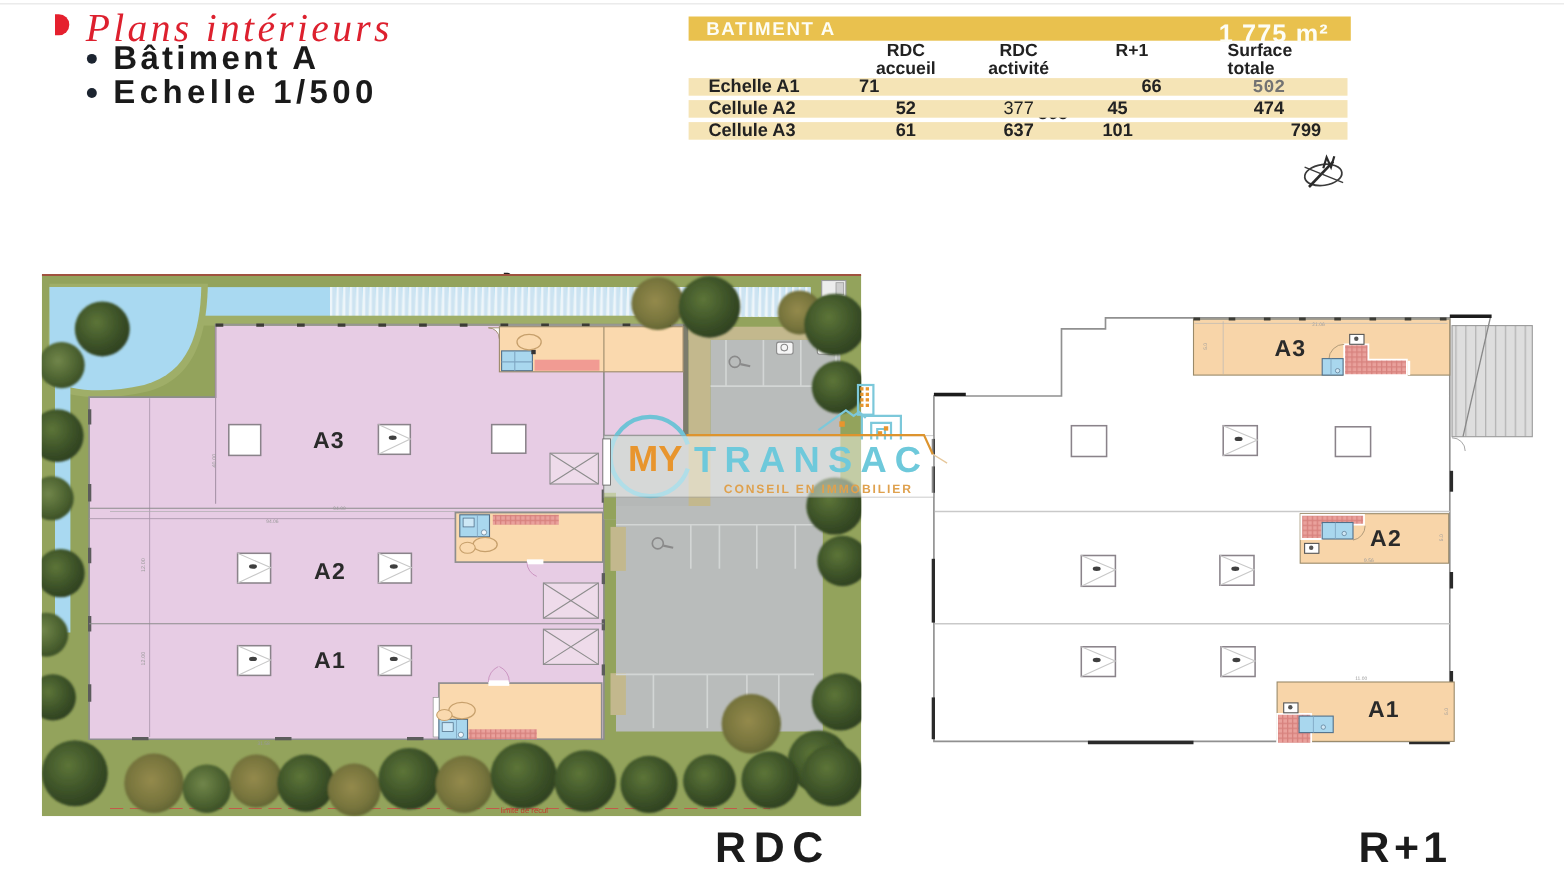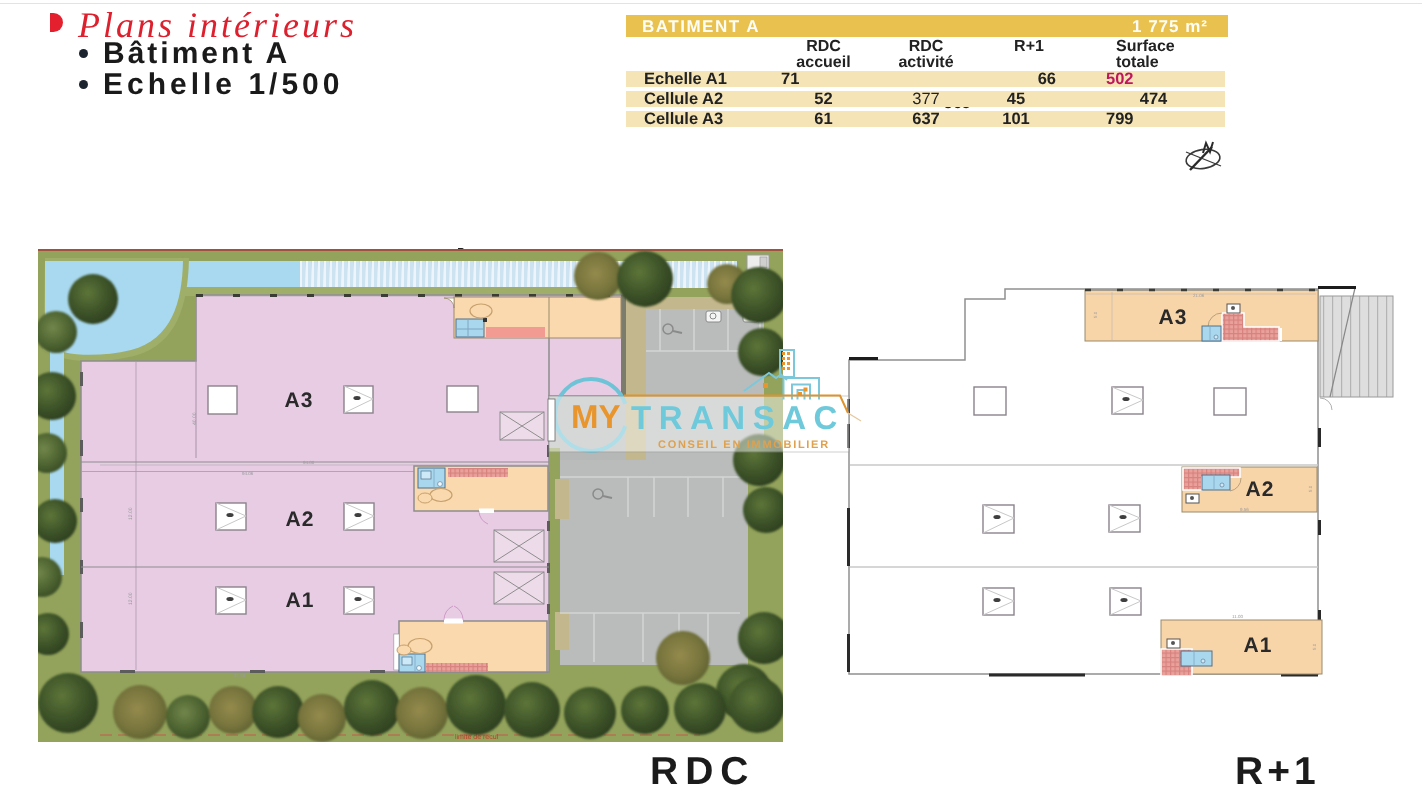--- a/index.html
+++ b/index.html
@@ -18,47 +18,47 @@
 <div class="abs" style="left:79px;top:49px;width:9px;height:9px;border-radius:50%;background:#1c2430;"></div>
 <div class="abs" style="left:103px;top:37px;font-size:30px;font-weight:bold;color:#1a1a1a;letter-spacing:3px;">Bâtiment A</div>
 
 <div class="abs" style="left:79px;top:80px;width:9px;height:9px;border-radius:50%;background:#1c2430;"></div>
 <div class="abs" style="left:103px;top:68px;font-size:30px;font-weight:bold;color:#1a1a1a;letter-spacing:4px;">Echelle 1/500</div>
 
 <div class="abs" style="left:626px;top:15px;width:602px;">
 
   <div class="abs" style="left:0;top:0;width:602px;height:22px;background:#e9c14e;"></div>
   <div class="abs" style="left:16px;top:2px;font-size:17px;font-weight:bold;color:#fdfdf5;letter-spacing:1.5px;">BATIMENT A</div>
-  <div class="abs" style="left:0;top:2px;width:582px;text-align:right;font-size:17px;font-weight:bold;color:#fdfdf5;letter-spacing:1px;">1 775 m²</div>
+  <div class="abs" style="left:0;top:2px;width:582px;text-align:right;font-size:23px;font-weight:bold;color:#fdfdf5;letter-spacing:1px;">1 775 m²</div>
 
   <div class="abs" style="left:155px;top:24px;width:85px;text-align:center;font-size:16px;font-weight:bold;color:#222;line-height:16px;">RDC<br>accueil</div>
   <div class="abs" style="left:255px;top:24px;width:90px;text-align:center;font-size:16px;font-weight:bold;color:#222;line-height:16px;">RDC<br>activité</div>
   <div class="abs" style="left:363px;top:24px;width:80px;text-align:center;font-size:16px;font-weight:bold;color:#222;line-height:16px;">R+1</div>
   <div class="abs" style="left:490px;top:24px;width:95px;font-size:16px;font-weight:bold;color:#222;line-height:16px;">Surface<br>totale</div>
 
   <div class="abs" style="left:0;top:56px;width:599px;height:16px;background:#f5e4b6;"></div>
   <div class="abs" style="left:18px;top:55px;font-size:16.5px;font-weight:bold;color:#222;">Echelle A1</div>
   <div class="abs" style="left:155px;top:55px;width:85px;font-size:16.5px;font-weight:bold;color:#222;">71</div>
   <div class="abs" style="left:255px;top:55px;width:90px;text-align:right;font-size:16.5px;font-weight:bold;color:#222;margin-top:24px;">365</div>
   <div class="abs" style="left:350px;top:55px;width:80px;text-align:right;font-size:16.5px;font-weight:bold;color:#222;">66</div>
-  <div class="abs" style="left:480px;top:55px;width:95px;text-align:left;font-size:16.5px;font-weight:bold;color:#be185d;">502</div>
+  <div class="abs" style="left:480px;top:55px;width:95px;text-align:center;font-size:16.5px;font-weight:bold;color:#737373;font-family:Liberation Mono, monospace;">502</div>
 
   <div class="abs" style="left:0;top:76px;width:599px;height:16px;background:#f5e4b6;"></div>
   <div class="abs" style="left:18px;top:75px;font-size:16.5px;font-weight:bold;color:#222;">Cellule A2</div>
   <div class="abs" style="left:155px;top:75px;width:85px;text-align:center;font-size:16.5px;font-weight:bold;color:#222;">52</div>
   <div class="abs" style="left:255px;top:75px;width:90px;text-align:center;font-size:16.5px;font-weight:normal;color:#222;">377</div>
   <div class="abs" style="left:350px;top:75px;width:80px;text-align:center;font-size:16.5px;font-weight:bold;color:#222;">45</div>
   <div class="abs" style="left:480px;top:75px;width:95px;text-align:center;font-size:16.5px;font-weight:bold;color:#222;">474</div>
 
   <div class="abs" style="left:0;top:96px;width:599px;height:16px;background:#f5e4b6;"></div>
   <div class="abs" style="left:18px;top:95px;font-size:16.5px;font-weight:bold;color:#222;">Cellule A3</div>
   <div class="abs" style="left:155px;top:95px;width:85px;text-align:center;font-size:16.5px;font-weight:bold;color:#222;">61</div>
   <div class="abs" style="left:255px;top:95px;width:90px;text-align:center;font-size:16.5px;font-weight:bold;color:#222;">637</div>
   <div class="abs" style="left:350px;top:95px;width:80px;text-align:center;font-size:16.5px;font-weight:bold;color:#222;">101</div>
-  <div class="abs" style="left:480px;top:95px;width:95px;text-align:left;font-size:16.5px;font-weight:bold;color:#222;">799</div>
+  <div class="abs" style="left:480px;top:95px;width:95px;text-align:right;font-size:16.5px;font-weight:bold;color:#222;">799</div>
 </div>
 
 <svg class="abs" style="left:0;top:0;" width="1422" height="800" viewBox="0 0 1422 800">
 <defs>
   <radialGradient id="gtd" cx="40%" cy="38%" r="70%">
     <stop offset="0%" stop-color="#5d7538"></stop>
         <stop offset="55%" stop-color="#3e5429"></stop>
         <stop offset="100%" stop-color="#2b3c1e"></stop>
   </radialGradient>
   <radialGradient id="gtm" cx="42%" cy="40%" r="70%">

